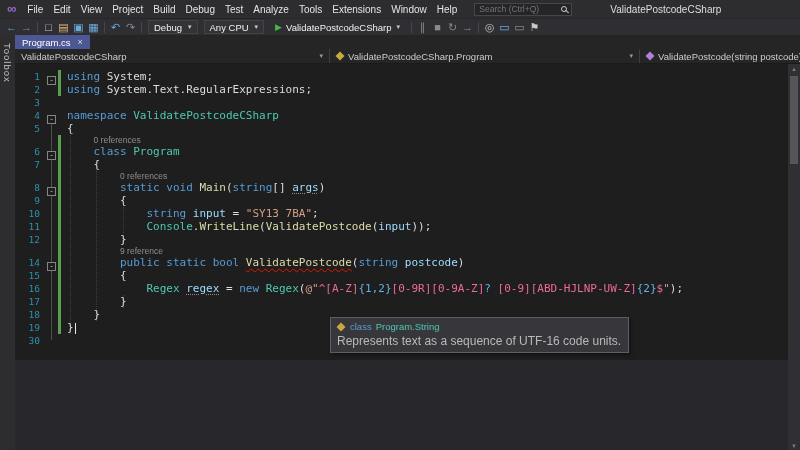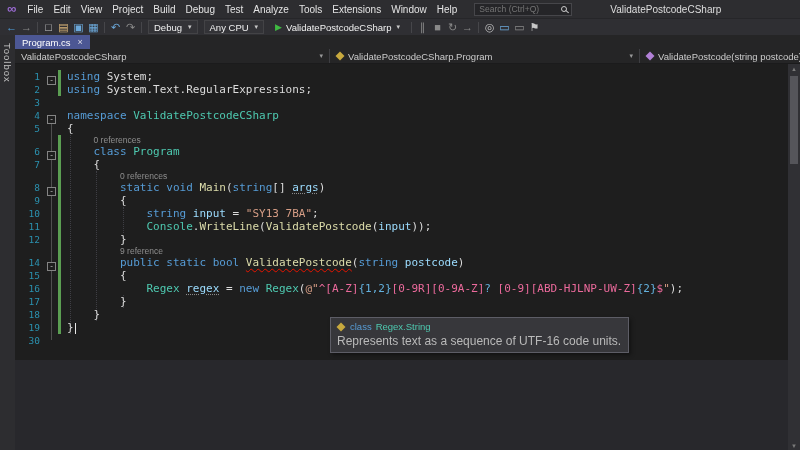--- a/index.html
+++ b/index.html
@@ -305,21 +305,21 @@
                 <span class="chg"></span>
                 <span class="codetext"></span>
               </div>
             </div>
         </div>
 
         <div class="tooltip">
           <div class="row1">
             <span class="tt-ico"></span>
             <span class="tt-kw">class</span>
-            <span class="tt-name">Regex.String</span>
+            <span class="tt-name">Program.String</span>
           </div>
           <div class="row2">Represents text as a sequence of UTF-16 code units.</div>
         </div>
       </div>
 
       <div class="bottom-fill"></div>
 
       <div class="vscroll">
         <span class="arrow">▲</span>
         <span class="thumb"></span>

